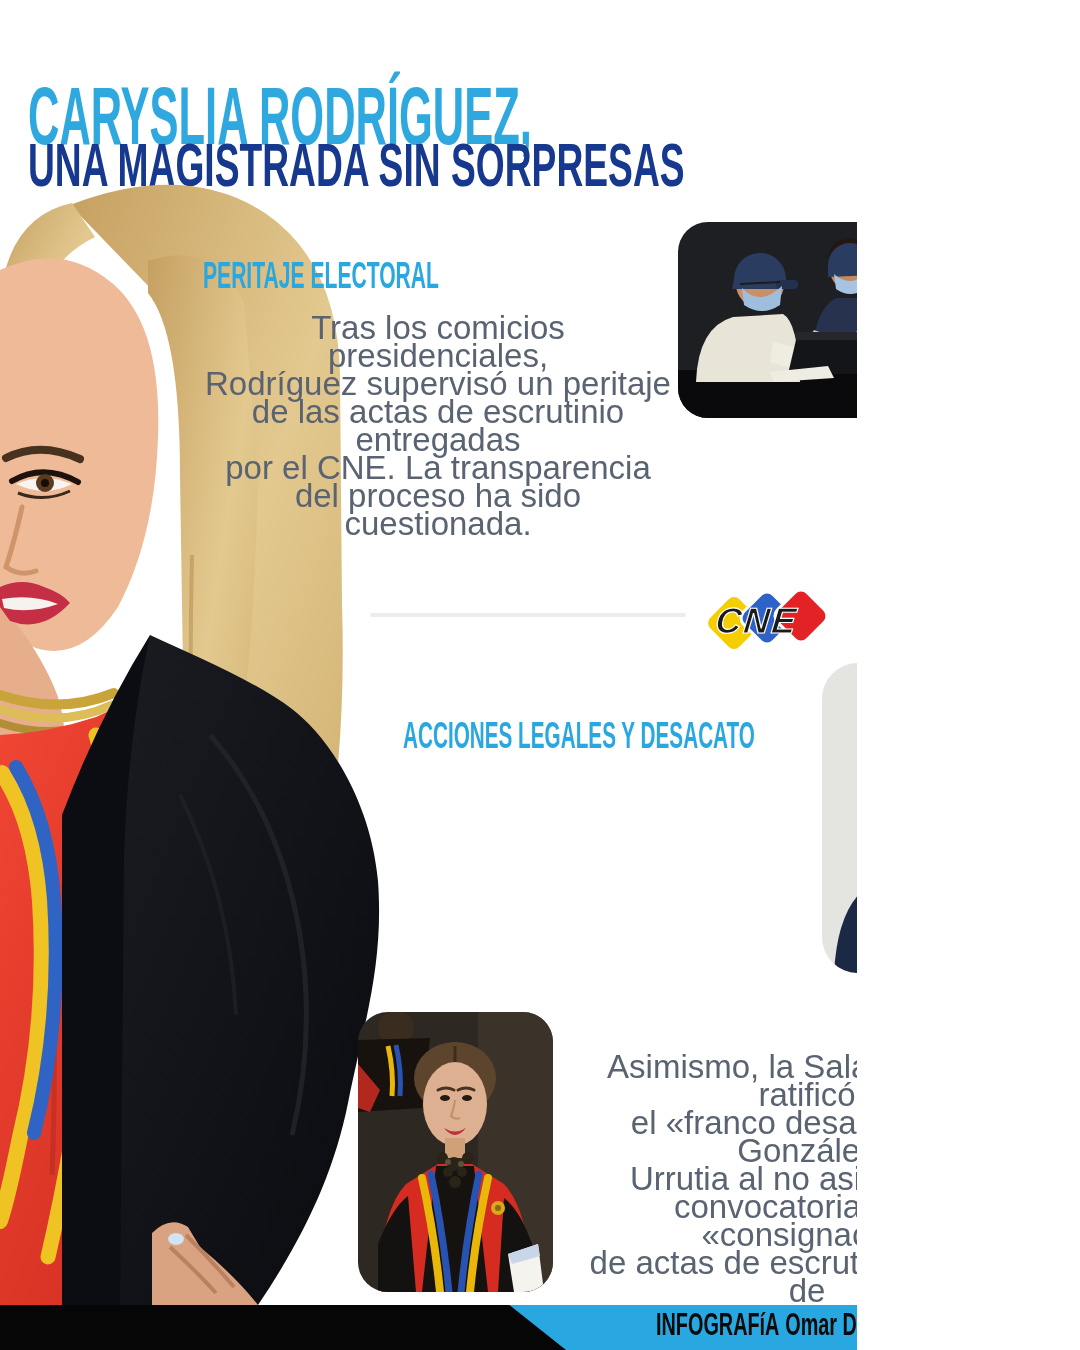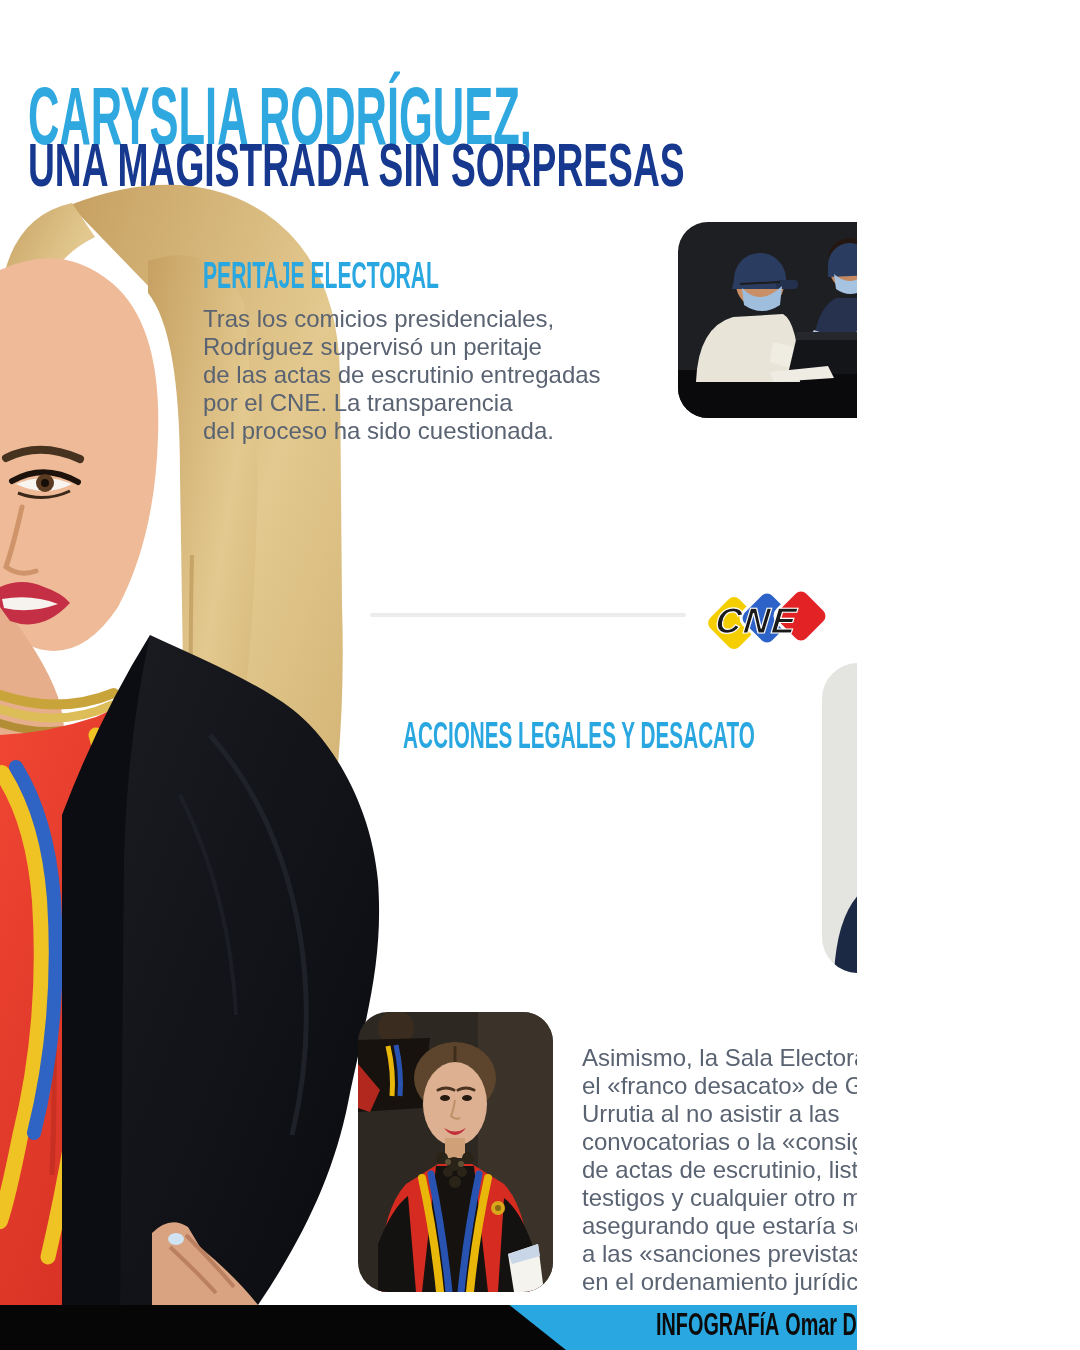--- a/index.html
+++ b/index.html
@@ -8,21 +8,21 @@
   .abs{position:absolute;}
   
   .hd{display:inline-block;font-weight:700;line-height:1;white-space:nowrap;
       transform-origin:left top;letter-spacing:0px;}
   .title1{left:28px;top:20px;font-size:82px;color:#2FA8E0;transform:scaleX(0.53);}
   .title2{left:28px;top:92px;font-size:62px;color:#16398F;transform:scaleX(0.60);}
   .sec-h{font-size:37px;color:#29A7E0;}
   .sec-h1{left:203px;top:226px;transform:scaleX(0.57);}
   .sec-h2{left:403px;top:686px;transform:scaleX(0.56);}
   
-  .body-p{color:#5A6372;font-size:24px;line-height:28px;white-space:pre-line;}
+  .body-p{color:#5A6372;font-size:33px;line-height:28px;white-space:pre-line;text-align:center;}
   .p1{left:203px;top:281px;width:470px;}
   .p2{left:370px;top:457px;width:570px;}
   .p3{left:400px;top:742px;width:420px;}
   .p4{left:582px;top:1020px;width:450px;}
   
   .photo{overflow:hidden;}
   .photo svg{display:block;width:100%;height:100%;}
   .ph-workers{left:678px;top:222px;width:335px;height:196px;border-radius:30px;}
   .ph-gonzalez{left:822px;top:663px;width:198px;height:310px;border-radius:36px;}
   .ph-redrobe{left:358px;top:1012px;width:195px;height:280px;border-radius:30px;}

